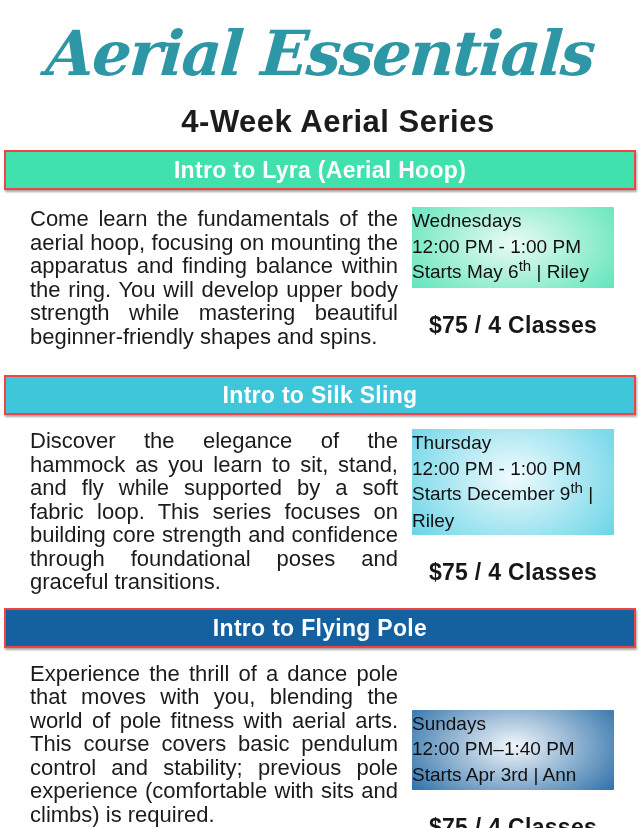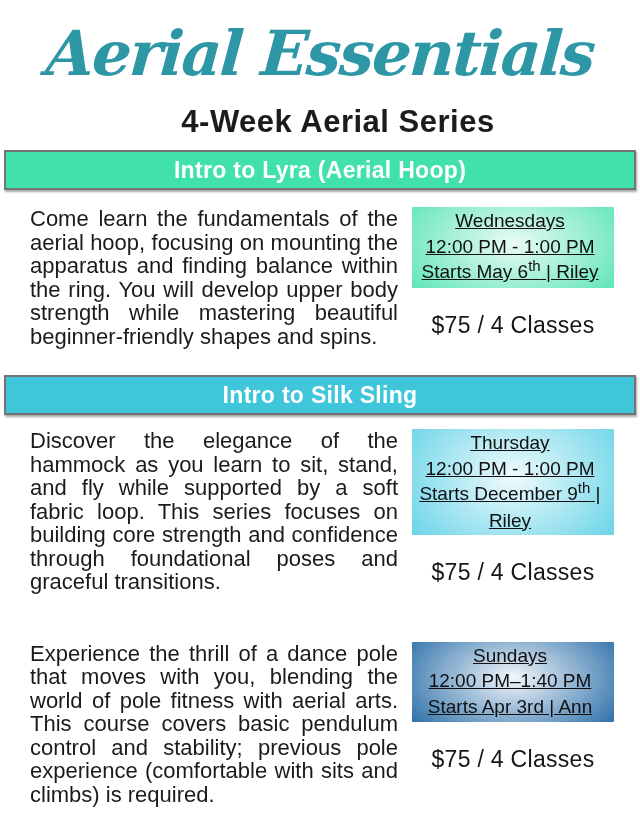--- a/index.html
+++ b/index.html
@@ -27,21 +27,21 @@
   .subtitle {
     font-size:31px;
     line-height:36px;
     font-weight:bold;
     letter-spacing:0.5px;
     color:#1c1c1e;
     padding-left:36px;
   }
   .banner {
     margin:10px 4px 0 4px;
-    border:2px solid #737373;
+    border:2px solid #ef4444;
     box-shadow:1px 2px 2px rgba(0,0,0,0.35);
     color:#ffffff;
     font-weight:bold;
     font-size:23px;
     line-height:36px;
     text-align:center;
     letter-spacing:0.3px;
   }
   .section-body {
     display:flex;
@@ -57,39 +57,37 @@
   }
   .side {
     flex:1;
     margin-left:14px;
     display:flex;
     flex-direction:column;
     align-items:center;
   }
   .schedule-box {
     width:100%;
-    text-align:center;
     font-size:19px;
     line-height:25.5px;
     color:#101012;
     padding:1px 6px 2px 0;
     border-radius:1px;
-    text-decoration:underline;
   }
   .sup { font-size:15px; position:relative; top:-7px; }
   .price {
     margin-top:24px;
     font-size:23px;
-    font-weight:normal;
+    font-weight:bold;
     color:#161618;
     letter-spacing:0.3px;
     white-space:nowrap;
   }
   .sec-1 .section-body { margin-bottom:27px; }
-  .sec-2 .section-body { margin-bottom:34px; }
+  .sec-2 .section-body { margin-bottom:14px; }
   .sec-2 .section-body, .sec-3 .section-body { padding-top:14px; }
 </style>
 </head>
 <body>
 
 <div class="page">
 
   <div class="header">
     <div class="title" style="color: rgb(46, 151, 166);">Aerial Essentials</div>
     <div class="subtitle">4-Week Aerial Series</div>
@@ -119,24 +117,25 @@
           <div>Thursday</div>
           <div>12:00 PM - 1:00 PM</div>
           <div><span>Starts December 9</span><span class="sup">th</span><span> | Riley</span></div>
         </div>
         <div class="price">$75 / 4 Classes</div>
       </div>
     </div>
   </div>
 
   <div class="section sec-3">
+    <div class="banner" style="background: rgb(21, 96, 159);">Intro to Flying Pole</div>
     <div class="section-body">
       <div class="desc">Experience the thrill of a dance pole that moves with you, blending the world of pole fitness with aerial arts. This course covers basic pendulum control and stability; previous pole experience (comfortable with sits and climbs) is required.</div>
       <div class="side">
-        <div class="schedule-box" style="background: radial-gradient(75% 110% at 50% 45%, rgb(242, 246, 250) 0%, rgb(19, 94, 158) 95%);">
+        <div class="schedule-box" style="background: radial-gradient(75% 110% at 50% 45%, rgb(242, 246, 250) 0%, rgb(19, 94, 158) 95%); margin-top: 48px;">
           <div>Sundays</div>
           <div>12:00 PM–1:40 PM</div>
           <div><span>Starts Apr 3rd | Ann</span><span class="sup"></span><span></span></div>
         </div>
         <div class="price">$75 / 4 Classes</div>
       </div>
     </div>
   </div>
 
 </div>

